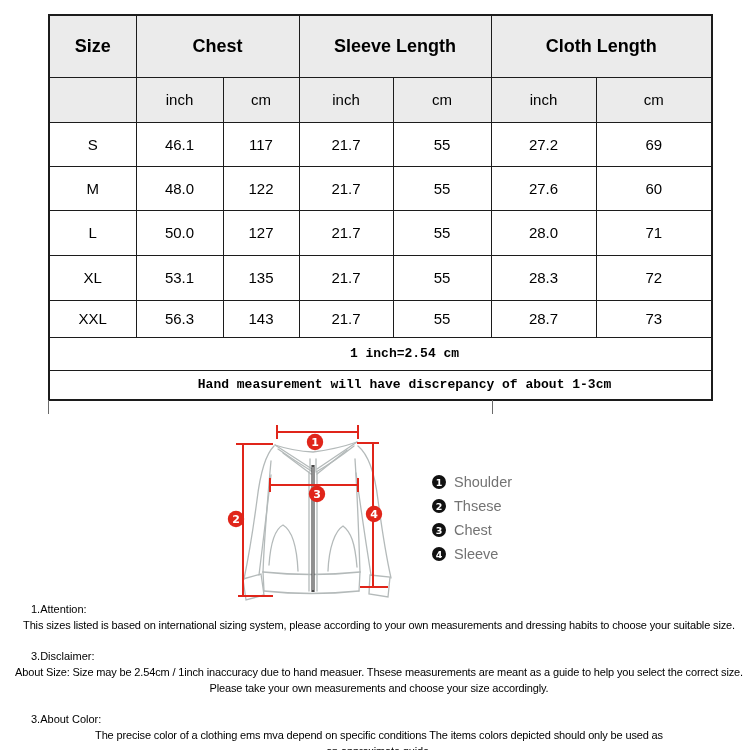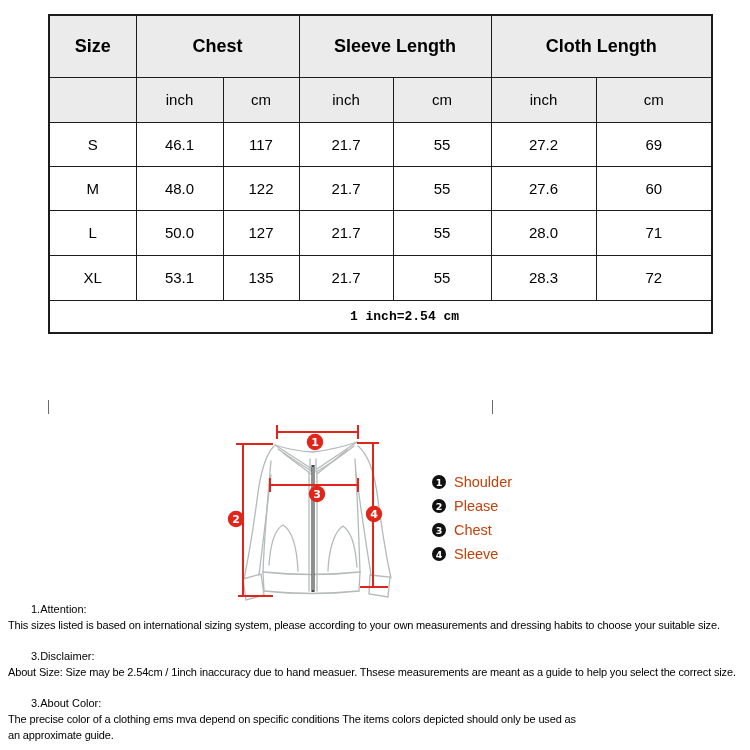--- a/index.html
+++ b/index.html
@@ -20,27 +20,27 @@
   .stub{position:absolute;width:1px;background:#6a6a6a;}
 
   
   .jacket-svg{position:absolute;left:225px;top:415px;width:180px;height:190px;}
 
   .legend{position:absolute;left:432px;top:470px;}
   .legend-item{display:flex;align-items:center;height:24px;}
   .legend-bullet{display:inline-flex;align-items:center;justify-content:center;width:14px;height:14px;
     border-radius:50%;background:#111;color:#fff;font-size:9.5px;font-weight:bold;margin-right:8px;
     font-family:"DejaVu Sans",sans-serif;flex:0 0 14px;}
-  .legend-label{font-size:14.5px;color:#c2410c;}
+  .legend-label{font-size:14.5px;color:#737373;}
 
   
   .footnotes{position:absolute;left:8px;top:601px;width:742px;}
   .fn-section{margin-bottom:15px;}
   .fn-title{font-size:11px;color:#000;line-height:16px;white-space:nowrap;margin-left:23px;}
-  .fn-line{font-size:11px;color:#000;line-height:16px;white-space:nowrap;letter-spacing:-0.15px;}
+  .fn-line{font-size:11px;color:#000;line-height:16px;white-space:nowrap;letter-spacing:-0.15px;text-align:center;}
 
   .marker-num{font:bold 11px "DejaVu Sans",sans-serif;fill:#fff;}
 </style>
 </head>
 <body>
 
 <div class="sheet">
 
   <table class="size-chart">
     <colgroup>
@@ -99,22 +99,34 @@
         </tr>
         <tr style="height: 45px;">
           <td>XL</td>
           <td>53.1</td>
           <td>135</td>
           <td>21.7</td>
           <td>55</td>
           <td>28.3</td>
           <td>72</td>
         </tr>
+        <tr style="height: 37px;">
+          <td>XXL</td>
+          <td>56.3</td>
+          <td>143</td>
+          <td>21.7</td>
+          <td>55</td>
+          <td>28.7</td>
+          <td>73</td>
+        </tr>
         <tr style="height: 33px;">
           <td colspan="7" class="note-cell">1 inch=2.54 cm</td>
+        </tr>
+        <tr style="height: 30px;">
+          <td colspan="7" class="note-cell">Hand measurement will have discrepancy of about 1-3cm</td>
         </tr>
       </tbody>
   </table>
 
   <div class="stub" style="left:48px;top:400px;height:14px;"></div>
   <div class="stub" style="left:492px;top:400px;height:14px;"></div>
 
   <svg class="jacket-svg" viewBox="0 0 180 190">
 
     <g stroke="#b4baba" stroke-width="1.3" fill="none" stroke-linecap="round">
@@ -178,40 +190,41 @@
     </g>
   </svg>
 
   <div class="legend">
       <div class="legend-item">
         <span class="legend-bullet">1</span>
         <span class="legend-label">Shoulder</span>
       </div>
       <div class="legend-item">
         <span class="legend-bullet">2</span>
-        <span class="legend-label">Please</span>
+        <span class="legend-label">Thsese</span>
       </div>
       <div class="legend-item">
         <span class="legend-bullet">3</span>
         <span class="legend-label">Chest</span>
       </div>
       <div class="legend-item">
         <span class="legend-bullet">4</span>
         <span class="legend-label">Sleeve</span>
       </div>
     </div>
 
   <div class="footnotes">
       <div class="fn-section">
         <div class="fn-title">1.Attention:</div>
         <div class="fn-line">This sizes listed is based on international sizing system, please according to your own measurements and dressing habits to choose your suitable size.</div>
       </div>
       <div class="fn-section">
         <div class="fn-title">3.Disclaimer:</div>
         <div class="fn-line">About Size: Size may be 2.54cm / 1inch inaccuracy due to hand measuer. Thsese measurements are meant as a guide to help you select the correct size.</div>
+        <div class="fn-line">Please take your own measurements and choose your size accordingly.</div>
       </div>
       <div class="fn-section">
         <div class="fn-title">3.About Color:</div>
         <div class="fn-line">The precise color of a clothing ems mva depend on specific conditions The items colors depicted should only be used as</div>
         <div class="fn-line">an approximate guide.</div>
       </div>
     </div>
 
 </div>
 

